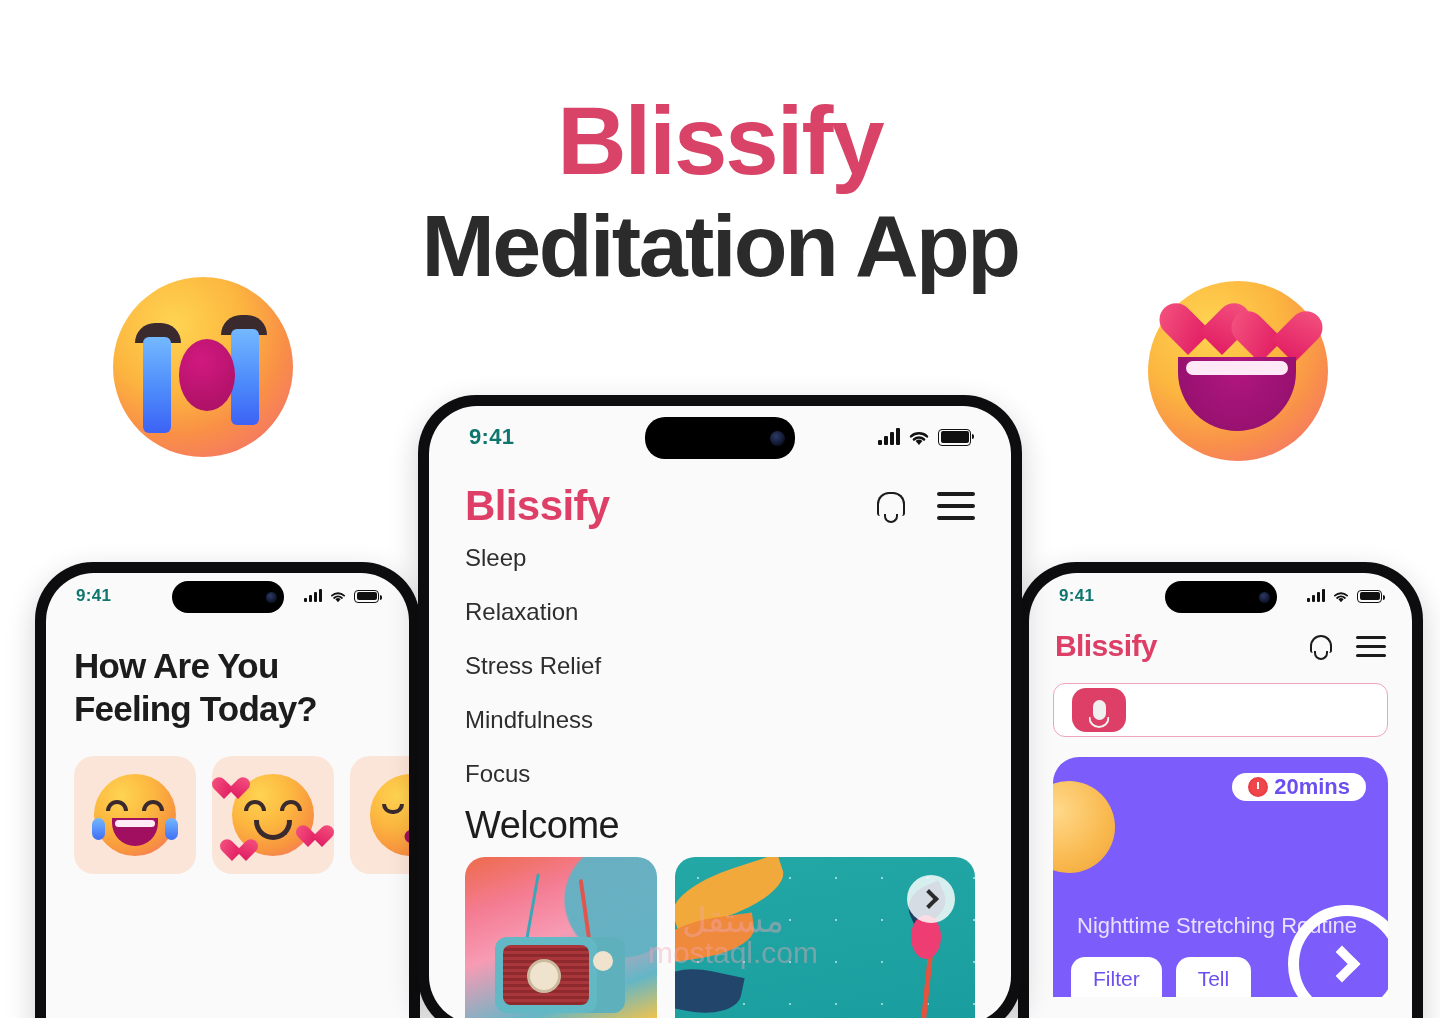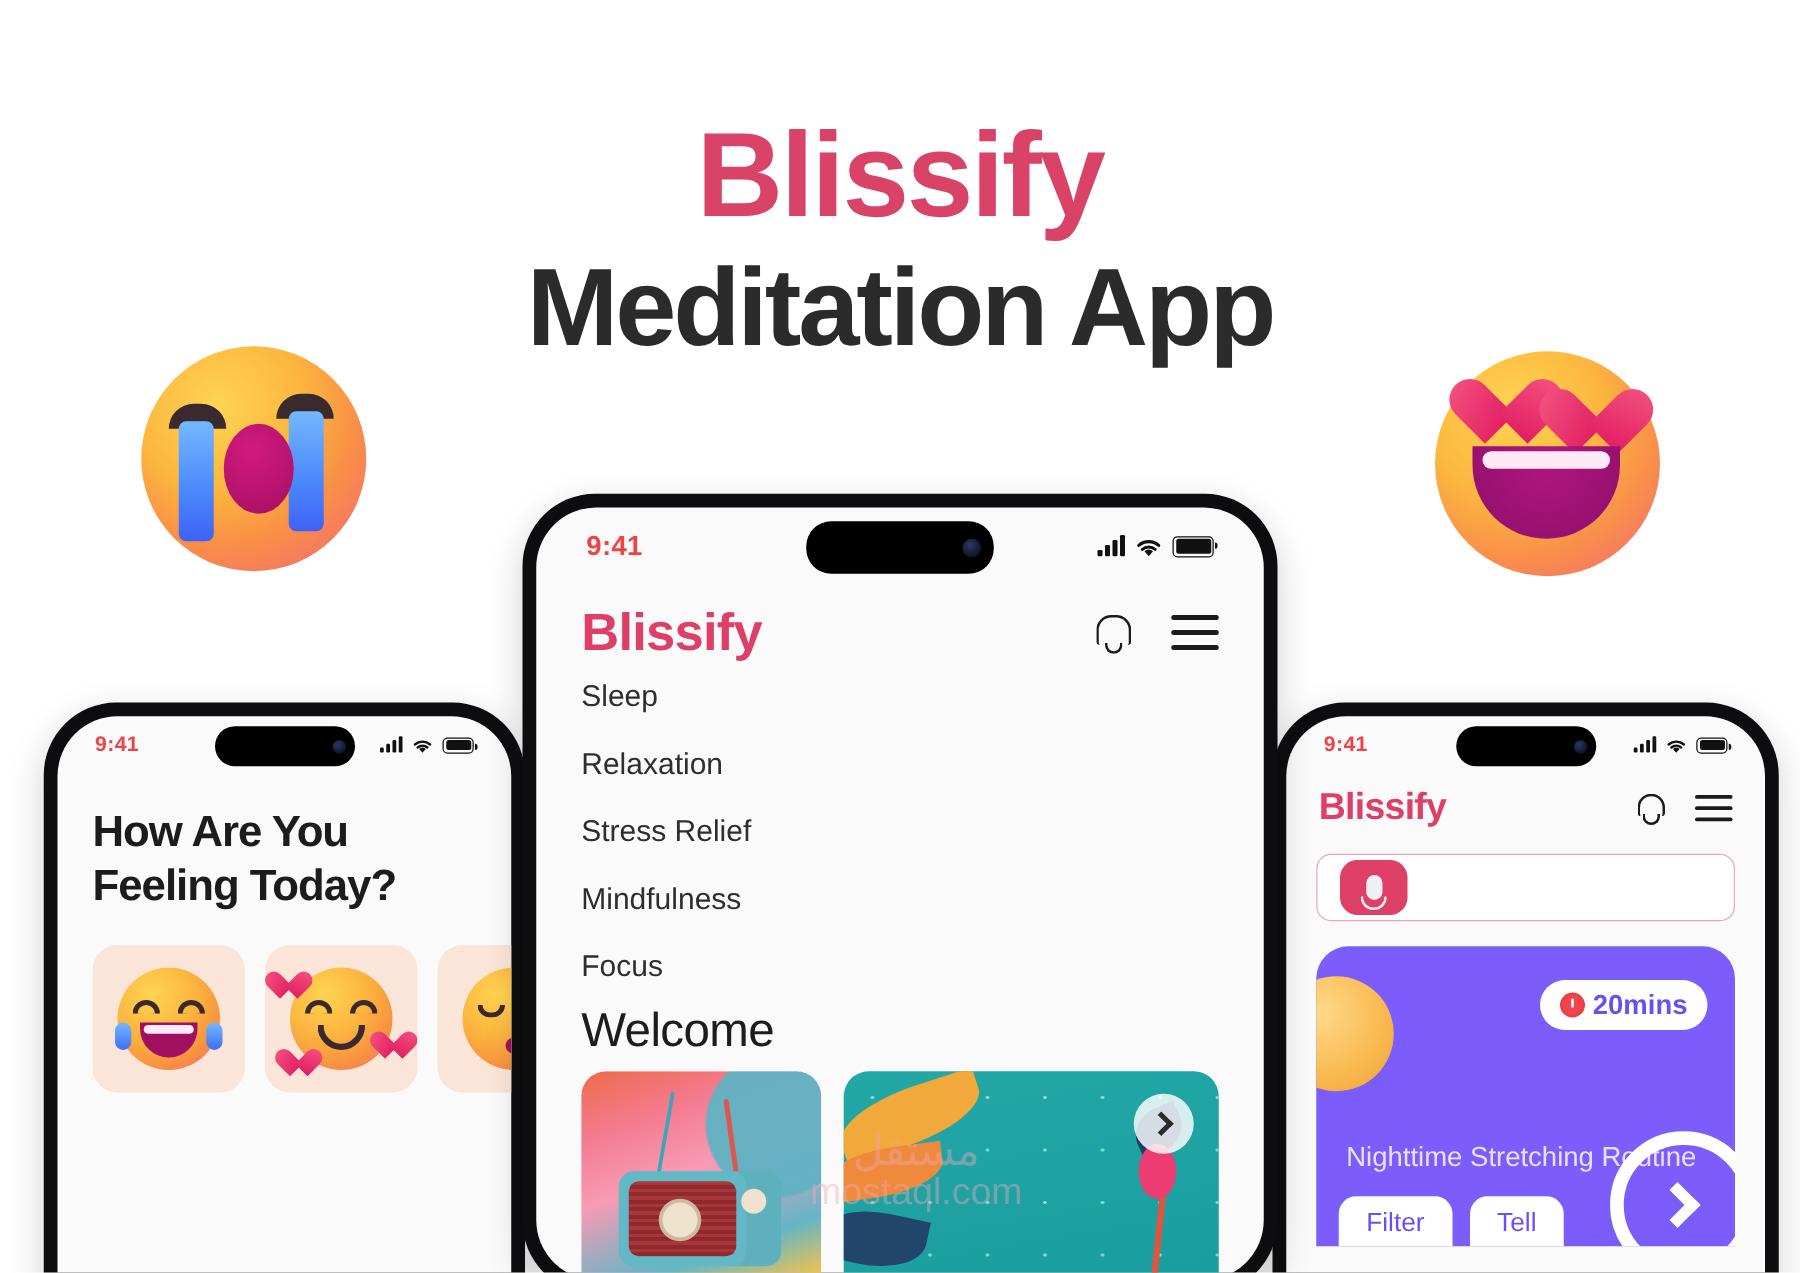--- a/index.html
+++ b/index.html
@@ -55,21 +55,21 @@
     border-radius: 48px; overflow: hidden; position: relative; }
 
   .phone-left  { left: 35px;  top: 562px; width: 385px; height: 520px; z-index: 1; }
   .phone-right { left: 1018px; top: 562px; width: 405px; height: 520px; z-index: 1; }
   .phone-center{ left: 418px; top: 395px; width: 604px; height: 640px; z-index: 3; }
 
   
   .statusbar { position: relative; height: 46px; display: flex; align-items: center;
     justify-content: space-between; padding: 0 30px; }
   .phone-center .statusbar { height: 62px; padding: 0 40px; }
-  .st-time { font-size: 17px; font-weight: 700; color: #ef4444; letter-spacing: .3px; }
+  .st-time { font-size: 17px; font-weight: 700; color: #0f766e; letter-spacing: .3px; }
   .phone-center .st-time { font-size: 22px; }
   .st-right { display: flex; align-items: center; gap: 7px; }
   .bars { display: flex; align-items: flex-end; gap: 2px; height: 12px; }
   .bars i { display: block; width: 3px; background: #111; border-radius: 1px; }
   .bars i:nth-child(1){height:4px}.bars i:nth-child(2){height:7px}
   .bars i:nth-child(3){height:10px}.bars i:nth-child(4){height:13px}
   .phone-center .bars { height: 16px; }
   .phone-center .bars i { width: 4px; }
   .phone-center .bars i:nth-child(1){height:5px}.phone-center .bars i:nth-child(2){height:9px}
   .phone-center .bars i:nth-child(3){height:13px}.phone-center .bars i:nth-child(4){height:17px}
@@ -222,21 +222,21 @@
   .mic-btn { width: 54px; height: 44px; border-radius: 14px; background:#dd3f67;
     display:flex;align-items:center;justify-content:center; flex:none;}
   .mic { width:13px;height:20px;border-radius:7px;background:#f0f0f0; position:relative;}
   .mic:after{content:"";position:absolute;left:50%;transform:translateX(-50%);bottom:-8px;
     width:17px;height:9px;border:2.5px solid #f0f0f0;border-top:none;border-radius:0 0 11px 11px;}
   .purple-card { margin: 20px 0 0; border-radius: 26px 26px 0 0; background:#7c5cfa;
     height: 240px; position:relative; overflow:hidden; }
   .moon { position:absolute; left:-30px; top:24px; width:92px;height:92px; border-radius:50%;
     background: radial-gradient(circle at 36% 32%, #ffd98a 0%, #f9b94f 60%, #eda236 100%);
     box-shadow: 26px 0 0 -4px #7c5cfa; }
-  .badge { position:absolute; right:22px; top:27px; height: 40px; border-radius:22px;
+  .badge { position:absolute; right:22px; top:16px; height: 28px; border-radius:22px;
     background:#fff; display:flex; align-items:center; gap:6px; padding: 0 16px;}
   .badge-txt { color:#6c4ff0; font-size: 22px; font-weight:700; }
   .clock { width:20px;height:20px;border-radius:50%; background:#f0454a; position:relative;
     border:2px solid #e83e44;}
   .clock:before{content:"";position:absolute;left:50%;top:3px;width:2px;height:7px;background:#fff;
     transform:translateX(-50%);}
   .pc-title { position:absolute; left: 24px; bottom: 92px; color:#fff; font-size: 32px;
     letter-spacing:-.4px; }
   .pc-sub { position:absolute; left: 24px; bottom: 58px; color:#e7e1ff; font-size: 22px; }
   .pills { position:absolute; left: 18px; bottom: 0; display:flex; gap: 14px; }

